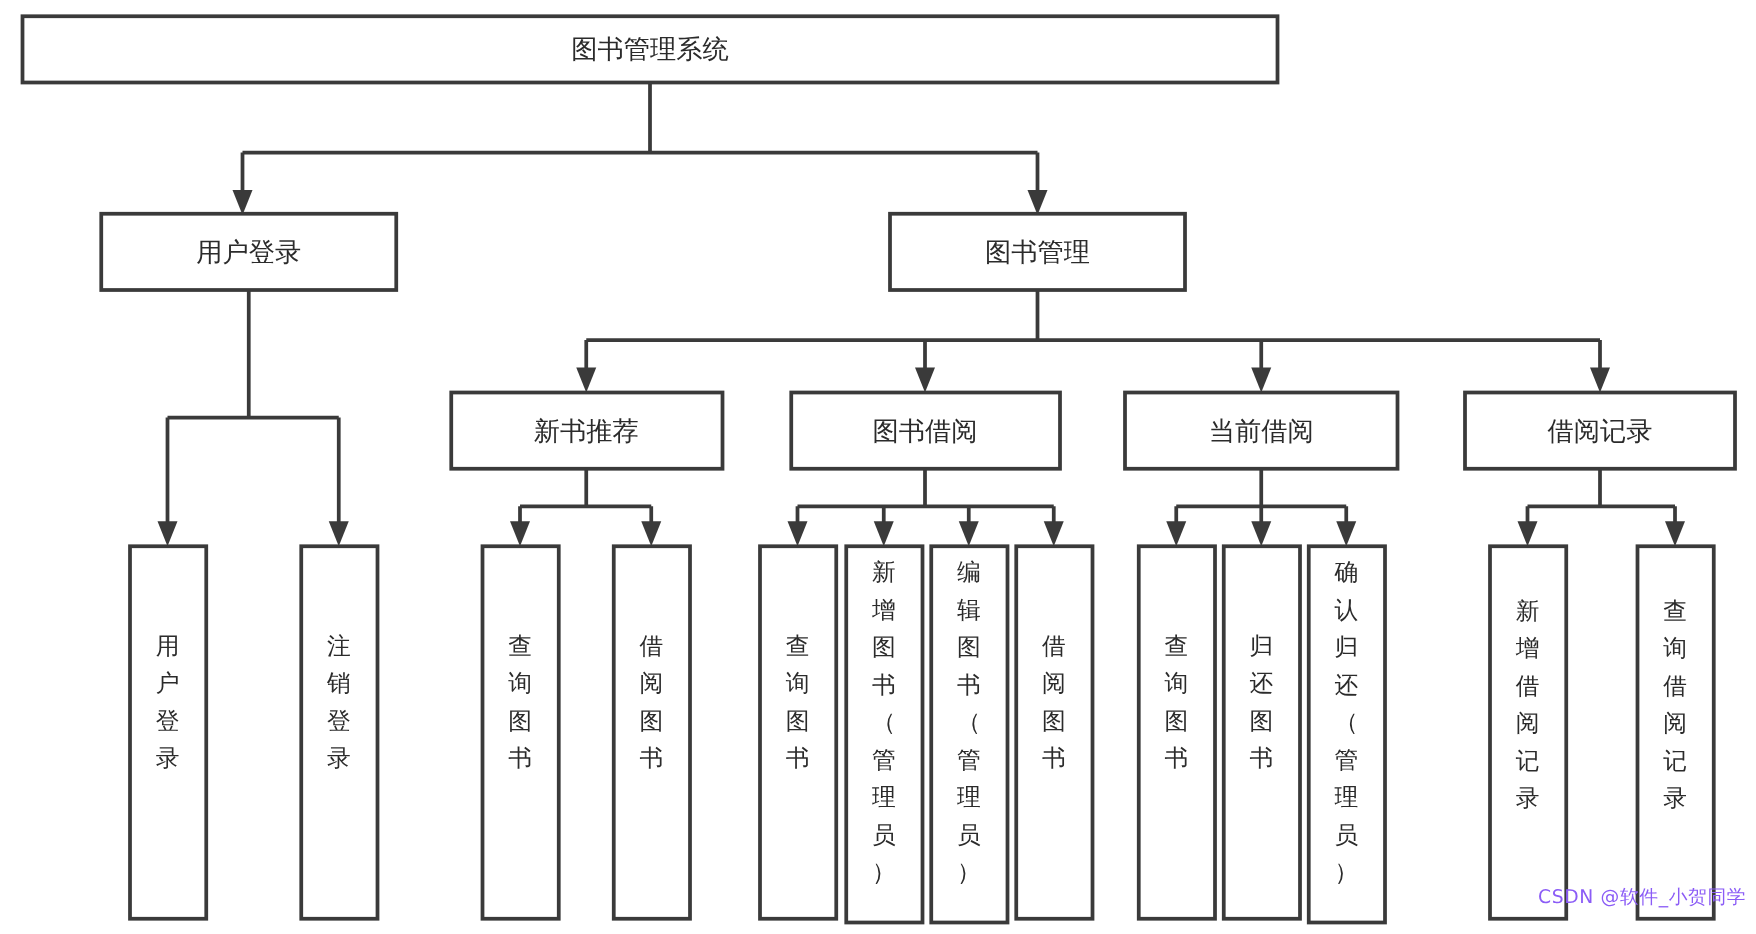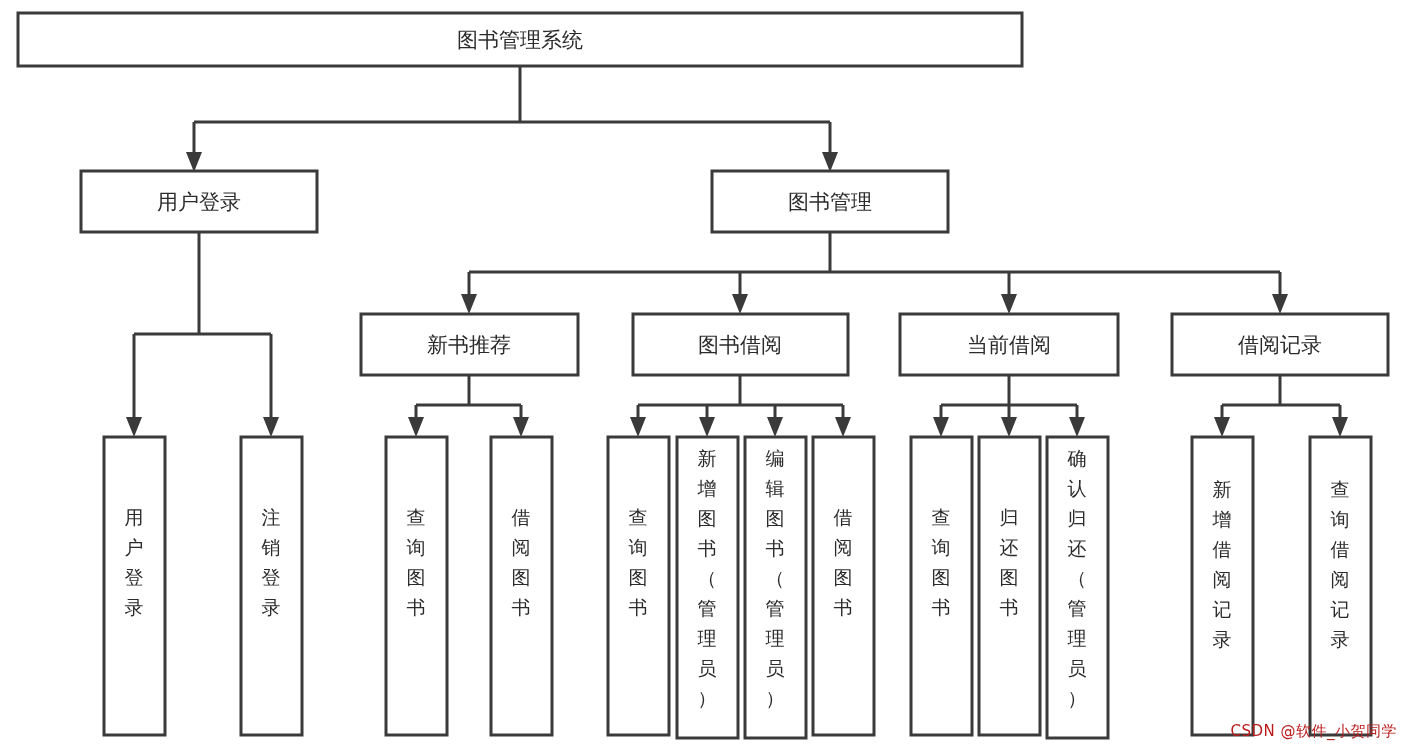--- a/index.html
+++ b/index.html
@@ -7,21 +7,21 @@
   #stage{position:relative;width:1405px;height:747px;background:#ffffff;overflow:hidden;}
   svg#tree{position:absolute;left:0;top:0;width:1405px;height:747px;}
   .nodebox{fill:#ffffff;stroke:#3a3a3a;stroke-width:3;}
   .connector{stroke:#3a3a3a;stroke-width:3;fill:none;}
   .arrowhead{fill:#3a3a3a;stroke:none;}
   .nodelabel{fill:#2b2b2b;font-family:"DejaVu Sans","Liberation Sans",sans-serif;
              text-anchor:middle;dominant-baseline:middle;}
   .h-label{font-size:21px;}
   .v-label{font-size:19px;}
   .v-label tspan{text-anchor:middle;}
-  .watermark{position:absolute;right:8px;bottom:6px;color:#b91c1c;font-size:15px;
+  .watermark{position:absolute;right:8px;bottom:20px;color:#8b5cf6;font-size:15px;
              font-family:"DejaVu Sans","Liberation Sans",sans-serif;letter-spacing:.5px;
              white-space:nowrap;pointer-events:none;}
 </style>
 </head>
 <body>
 
 <div id="stage">
 
   <svg id="tree" viewBox="0 0 1405 747" xmlns="http://www.w3.org/2000/svg">
 

